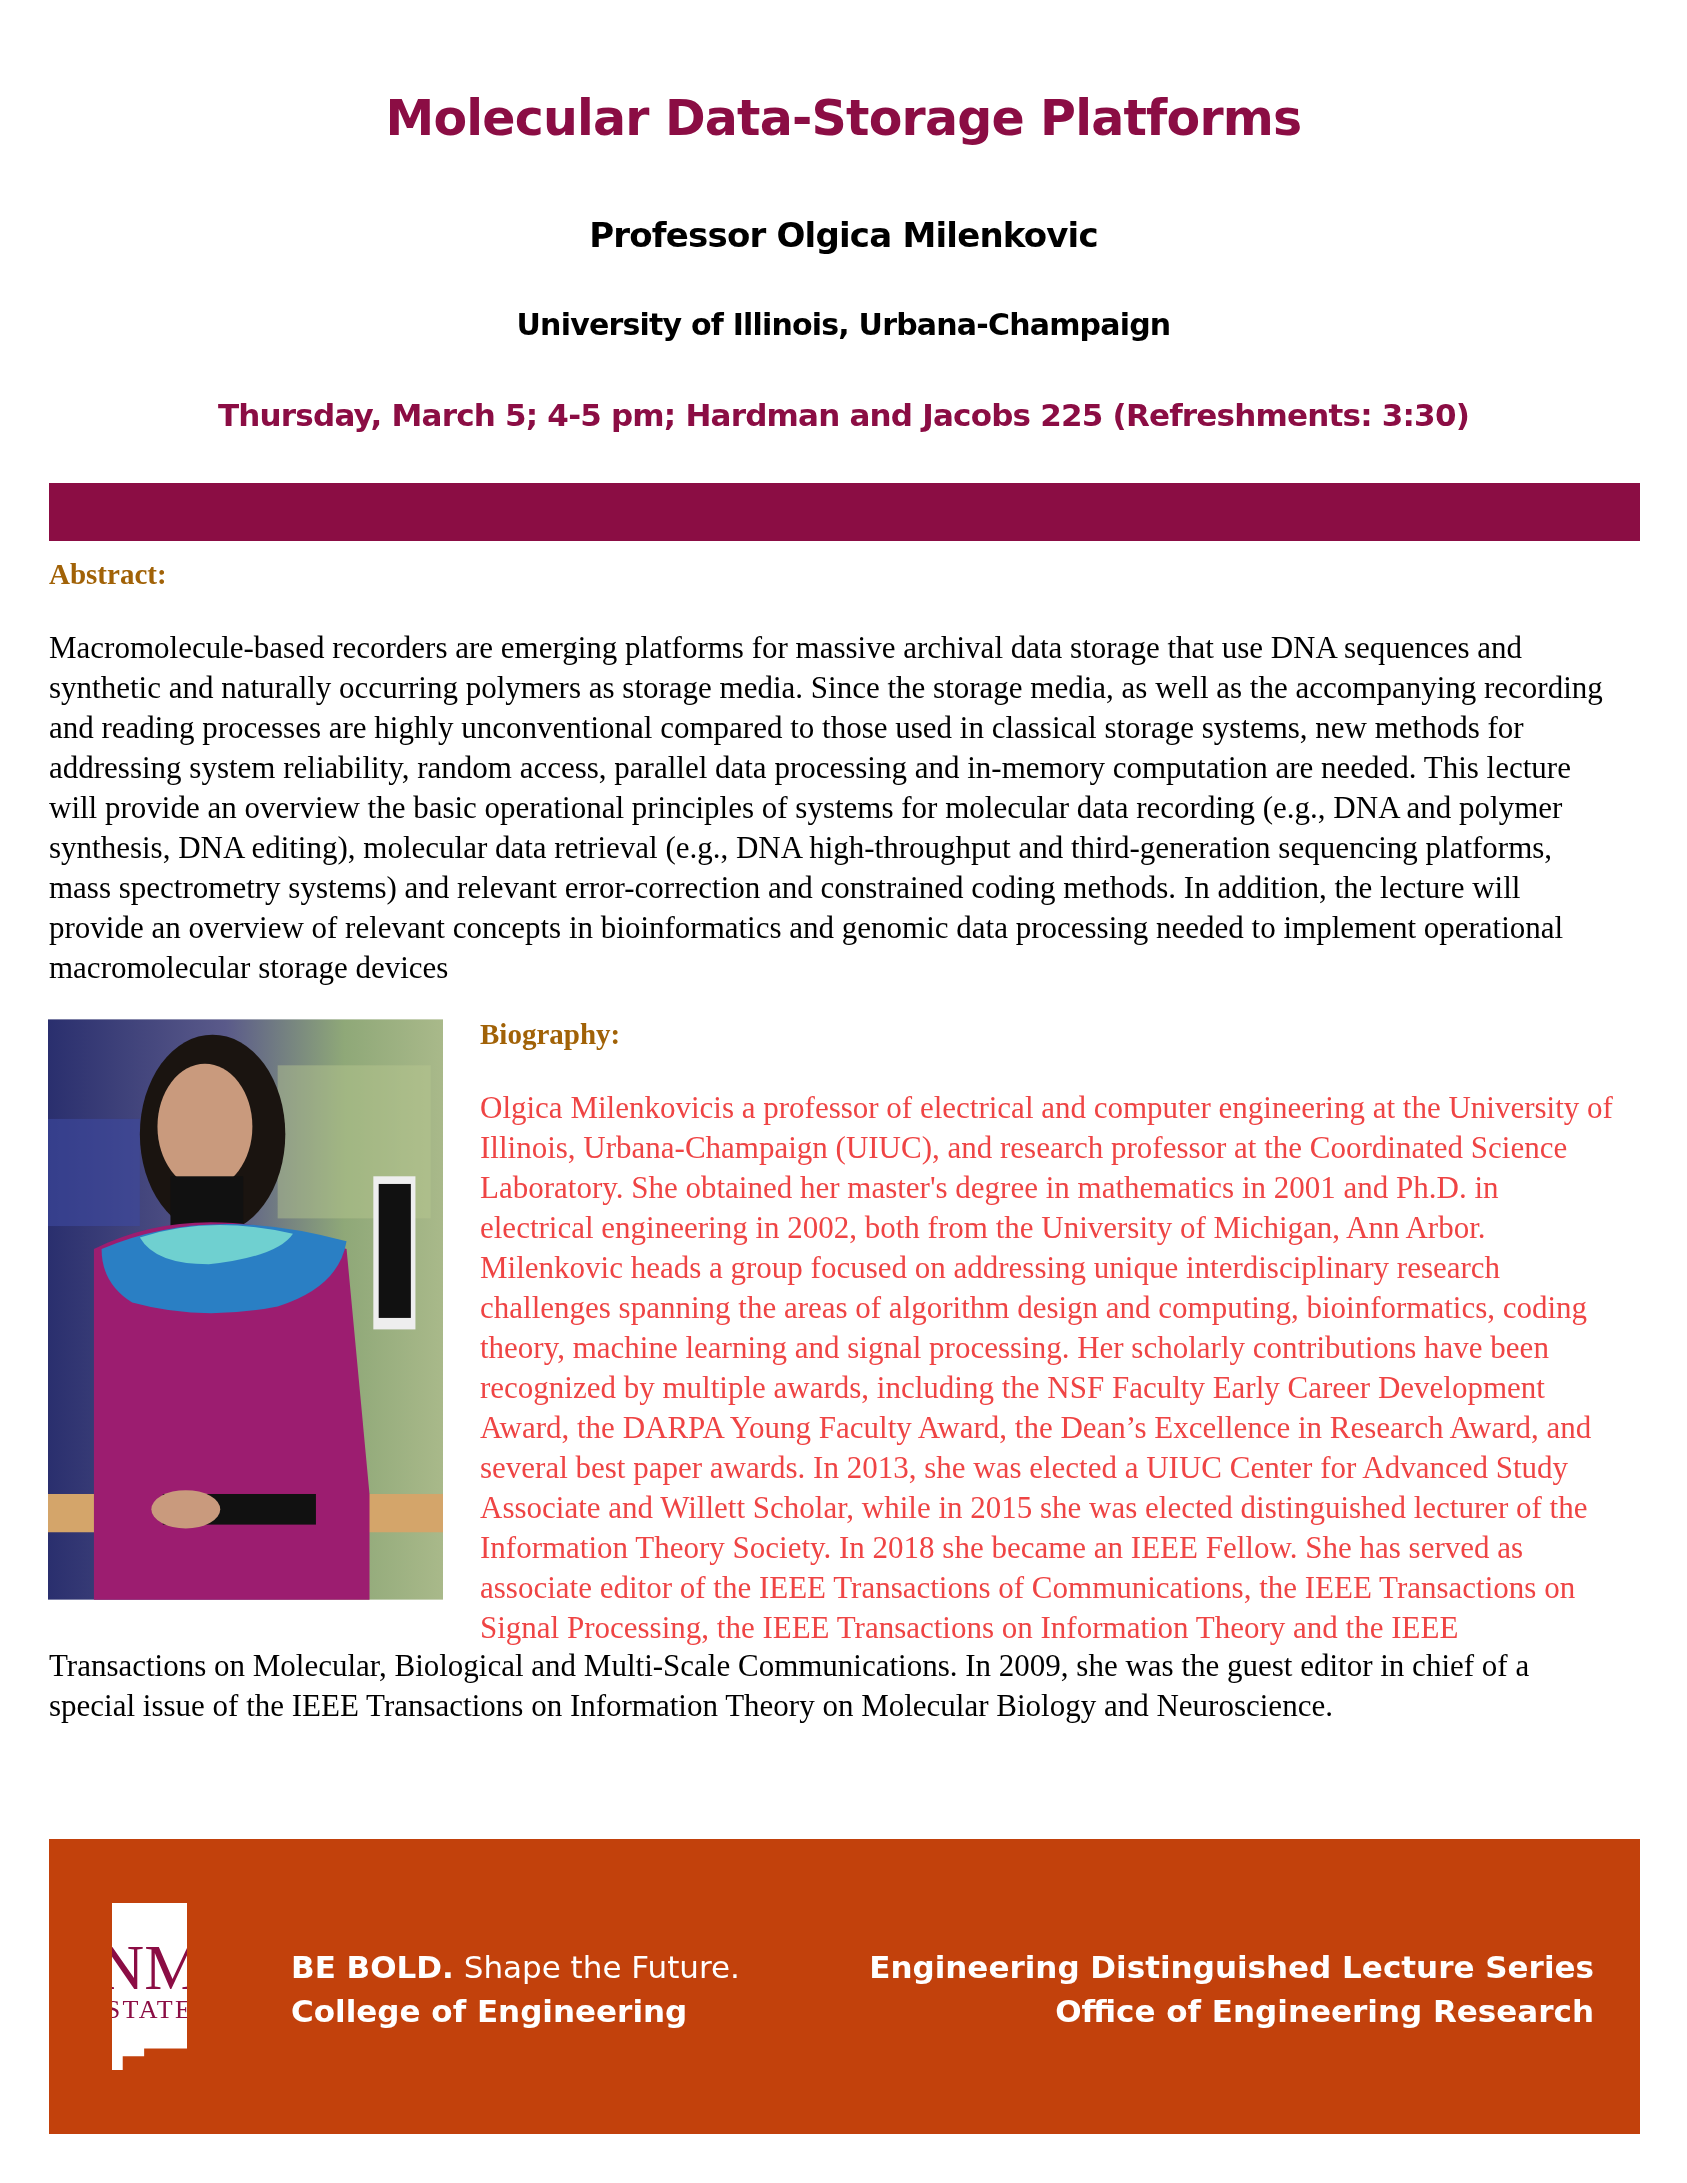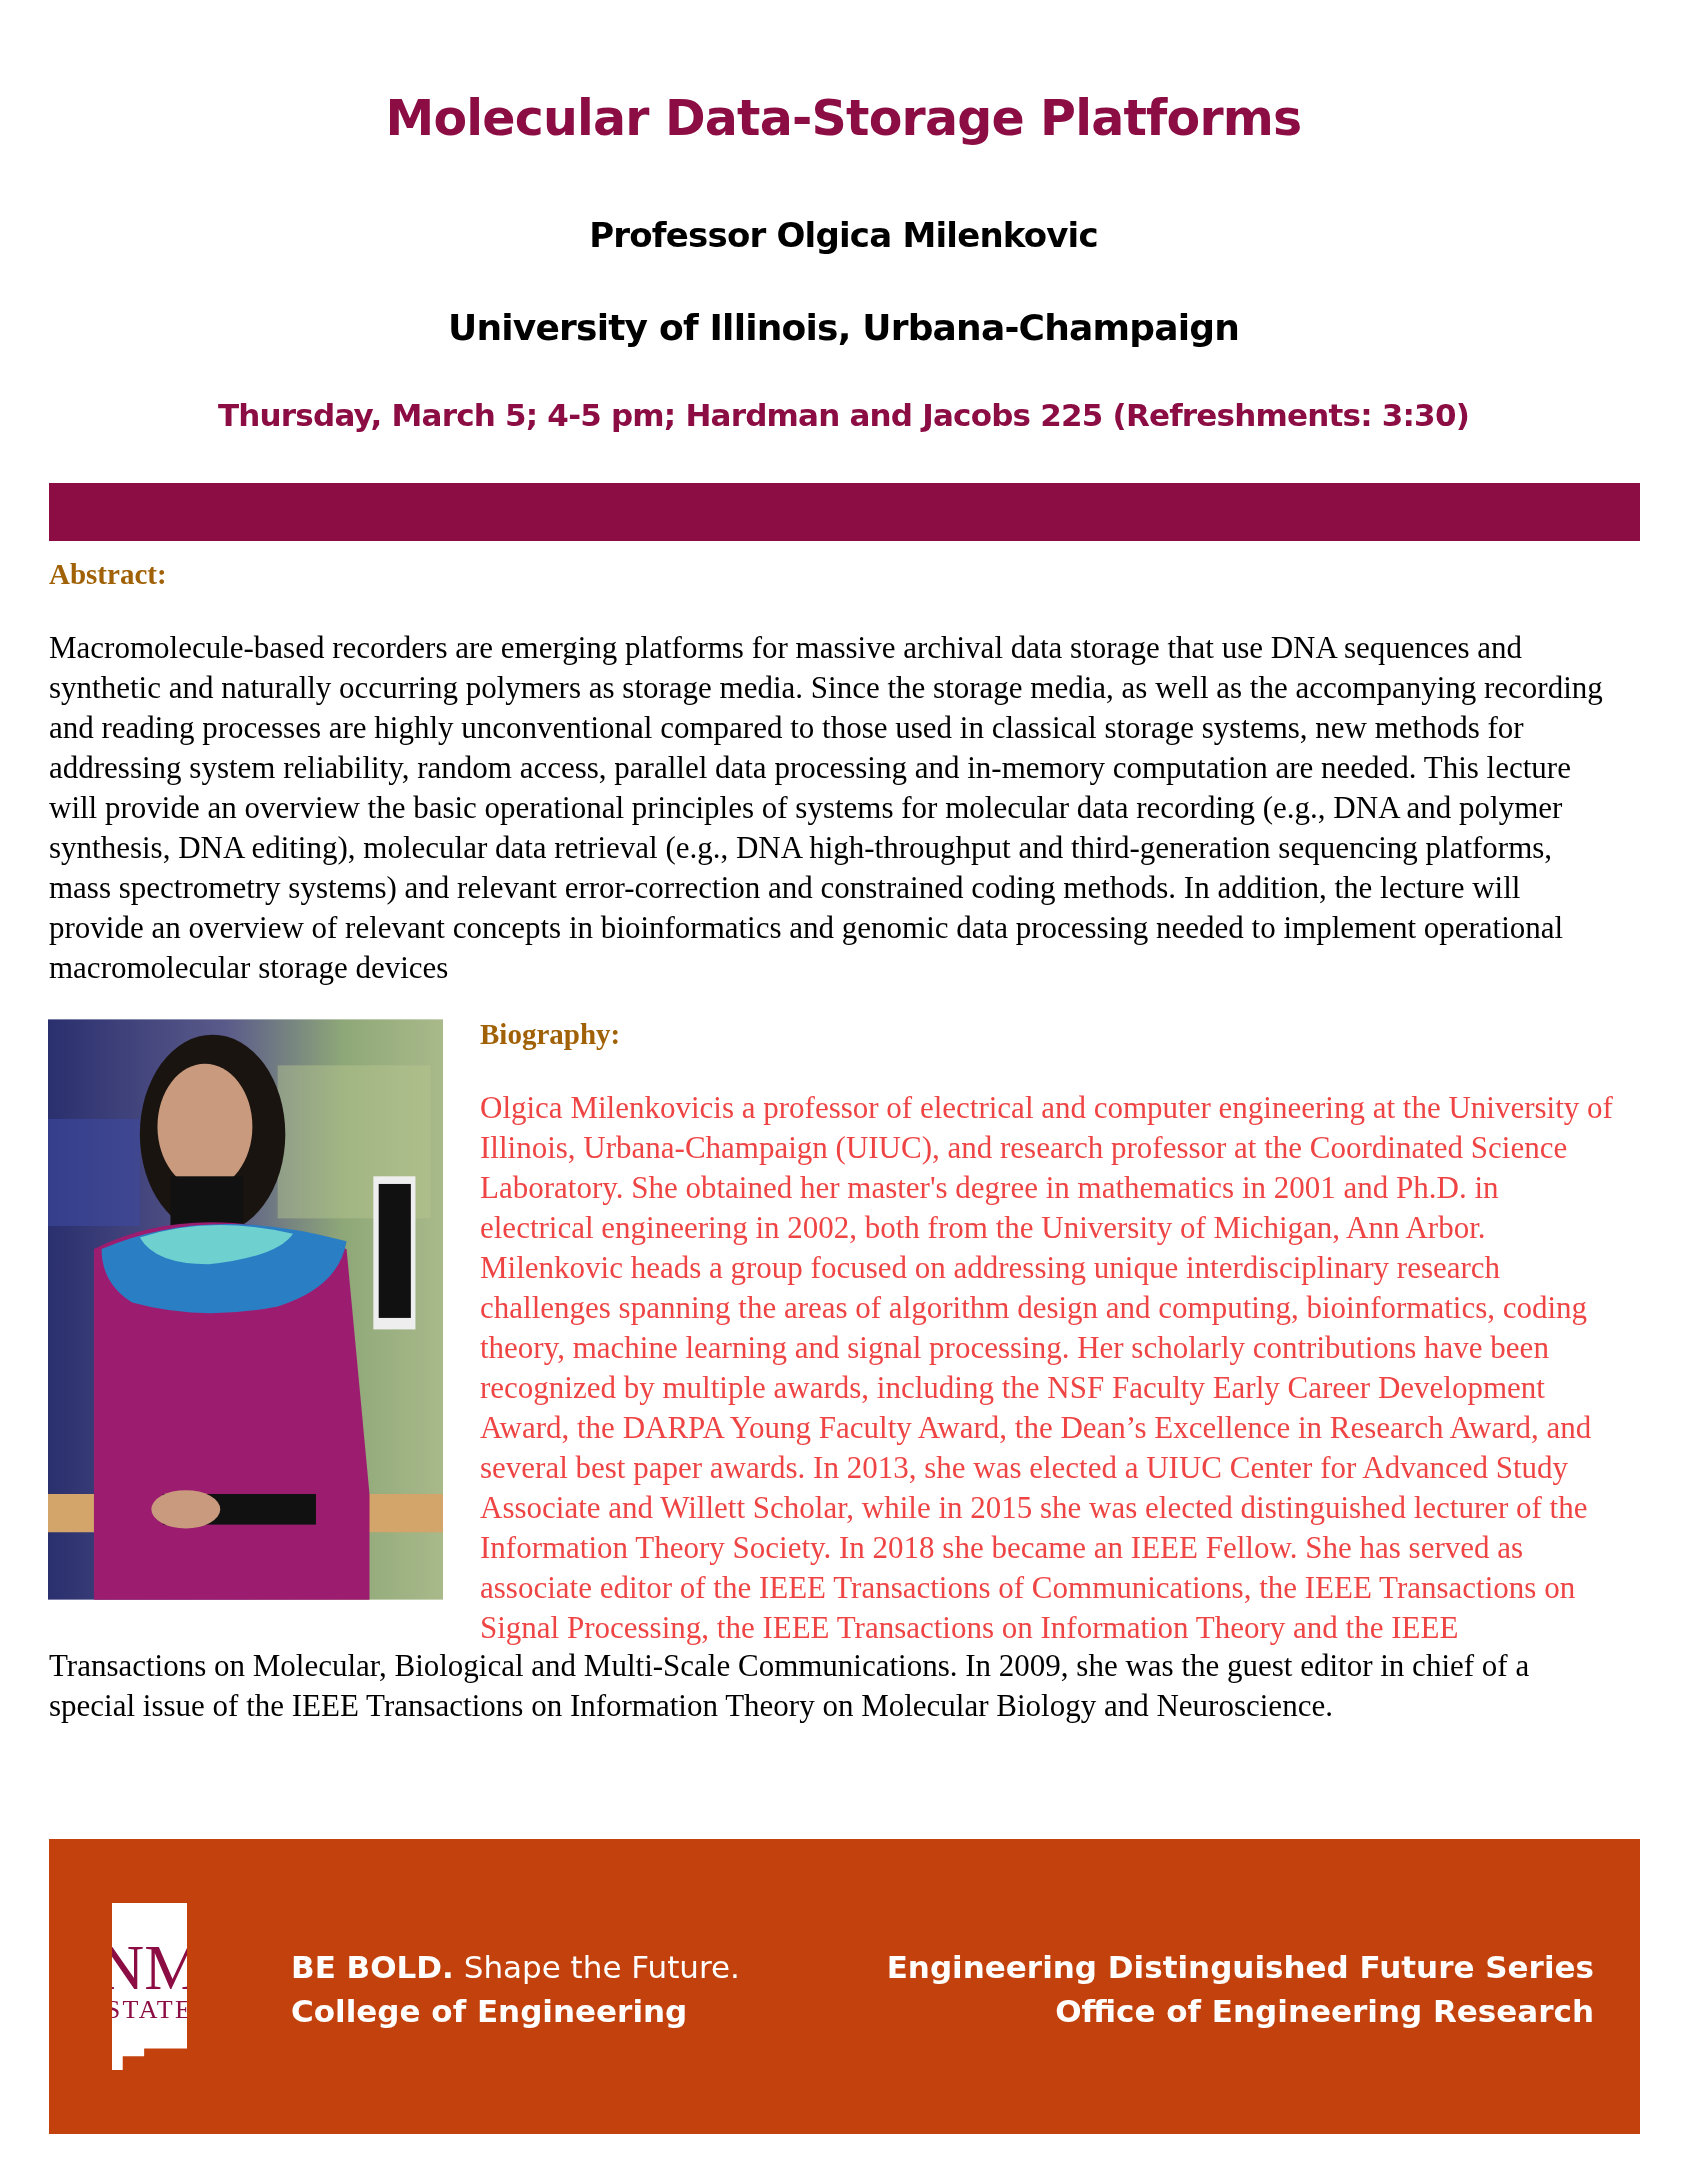--- a/index.html
+++ b/index.html
@@ -3,21 +3,21 @@
 <meta charset="utf-8">
 <style>
   html, body { margin:0; padding:0; background:#ffffff; }
   body { width:1687px; height:2183px; position:relative; overflow:hidden; }
   .abs { position:absolute; }
   .sans { font-family:"DejaVu Sans", "Liberation Sans", sans-serif; }
   .serif { font-family:"Liberation Serif", "DejaVu Serif", serif; }
   .maroon { color:#8b0d44; }
   #title { left:0; width:1687px; top:90px; text-align:center; font-size:49px; font-weight:bold; letter-spacing:-0.8px; }
   #speaker { left:0; width:1687px; top:215px; text-align:center; font-size:34px; font-weight:bold; color:#000; letter-spacing:-0.8px; }
-  #affil { left:0; width:1687px; top:307px; text-align:center; font-size:36px; font-weight:bold; color:#000; letter-spacing:-0.8px; }
+  #affil { left:0; width:1687px; top:307px; text-align:center; font-size:30px; font-weight:bold; color:#000; letter-spacing:-0.8px; }
   #when { left:0; width:1687px; top:397px; text-align:center; font-size:31px; font-weight:bold; letter-spacing:-0.8px; }
   #topbar { left:49px; top:483px; width:1591px; height:58px; background:#8b0d44; }
   .label { font-size:29px; font-weight:bold; color:#a16207; }
   #abs-label { left:49px; top:558px; }
   #abs-text { left:49px; top:628px; width:1602px; font-size:31px; line-height:40px; color:#000; }
   .line { display:block; white-space:nowrap; }
   #photo { left:48px; top:1019px; width:395px; height:581px; overflow:hidden; }
   #bio-label { left:480px; top:1018px; }
   #bio-top { left:480px; top:1088px; width:1172px; font-size:31px; line-height:40px; color:#ef4444; }
   #bio-bottom { left:49px; top:1646px; width:1602px; font-size:31px; line-height:40px; color:#000; }
@@ -106,17 +106,17 @@
       <text x="49" y="150" text-anchor="middle" font-family="Liberation Serif, serif" font-size="34" letter-spacing="3" fill="#8b0d44">STATE</text>
     </svg>
   </div>
   <div class="abs sans" id="tagline">
     <div>
       <span style="font-weight:bold">BE BOLD.</span><span> Shape the Future.</span>
     </div>
     <div style="font-weight:bold">College of Engineering</div>
   </div>
   <div class="abs sans" id="series">
-    <div>Engineering Distinguished Future Series</div>
+    <div>Engineering Distinguished Lecture Series</div>
     <div>Office of Engineering Research</div>
   </div>
 </div>
 
 
 </body></html>

